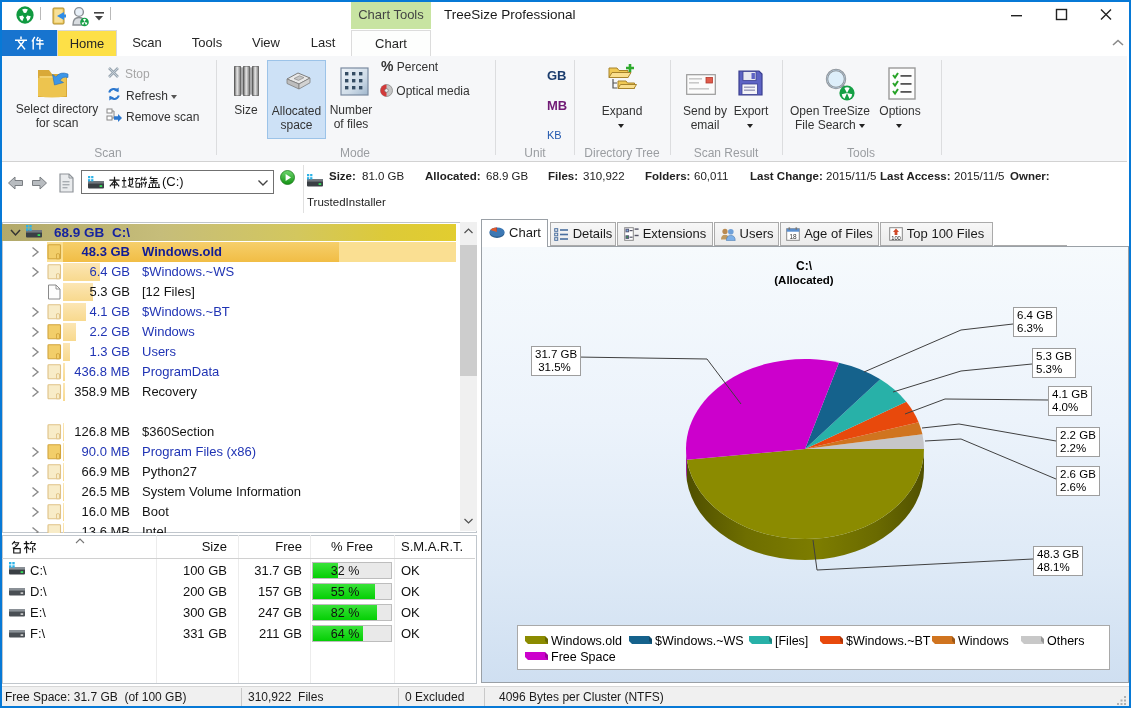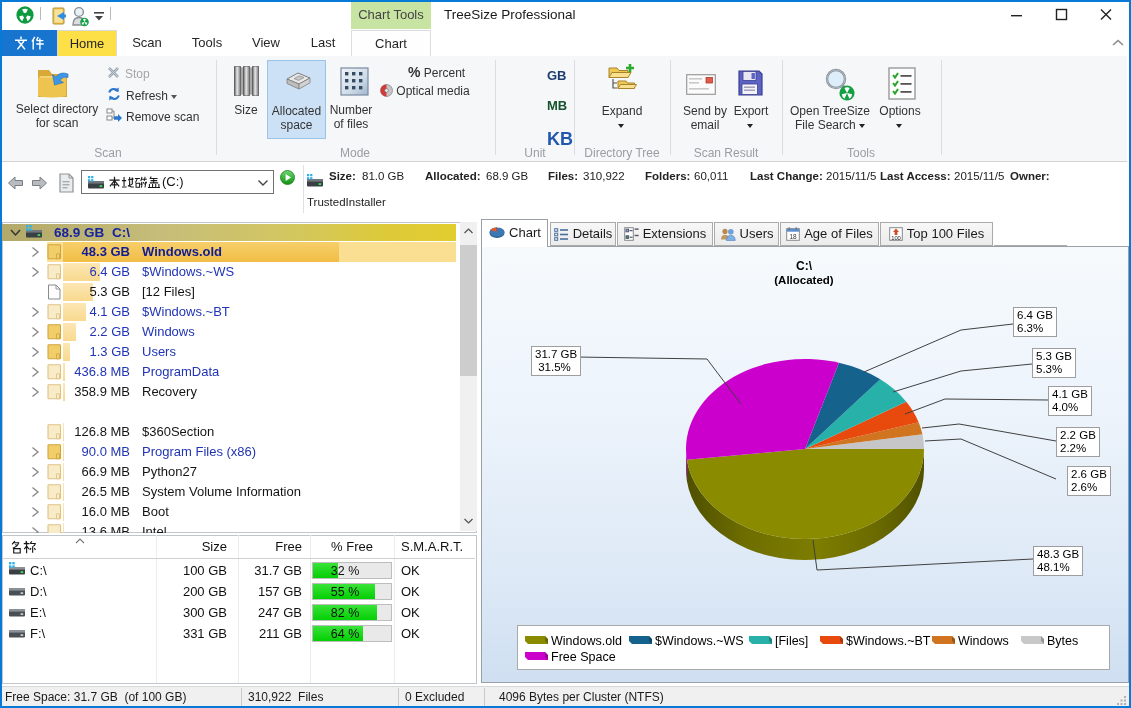--- a/index.html
+++ b/index.html
@@ -188,31 +188,31 @@
 <rect x="5" y="12" width="3.4" height="3.4"></rect>
             <rect x="12" y="12" width="3.4" height="3.4"></rect>
             <rect x="19" y="12" width="3.4" height="3.4"></rect>
 <rect x="5" y="19" width="3.4" height="3.4"></rect>
             <rect x="12" y="19" width="3.4" height="3.4"></rect>
             <rect x="19" y="19" width="3.4" height="3.4"></rect>
 </g>
         </svg>
         <div style="position:absolute;top:43px;width:46px;">Number<br>of files</div>
       </div>
-<div class="rbtn2" style="left:381px;top:9px;margin-left:27px;"><b style="font-size:14px">%</b> Percent</div>
+<div class="rbtn2" style="left:381px;top:3px;"><b style="font-size:14px">%</b> Percent</div>
 <div class="rbtn2" style="left:380px;top:28px;"><svg width="13" height="13" viewBox="0 0 13 13" style="vertical-align:-2px">
 <circle cx="6.5" cy="6.5" r="6" fill="#c6c6c6" stroke="#8a8a8a" stroke-width="0.8"></circle>
 <path d="M6.5 0.5 A6 6 0 0 0 6.5 12.5 Z" fill="#d23a3a"></path>
 <circle cx="6.5" cy="6.5" r="1.8" fill="#f0f0f0" stroke="#777" stroke-width="0.7"></circle>
 </svg> Optical media</div>
 <div class="glabel" style="left:275px;">Mode</div>
 <div class="gsep" style="left:495px"></div>
 <div style="position:absolute;left:547px;top:12px;font-weight:bold;font-size:13px;color:#1c3d6e;">GB</div>
-<div style="position:absolute;left:547px;top:42px;font-weight:bold;font-size:13px;color:#14532d;">MB</div>
-<div style="position:absolute;left:547px;top:73px;font-weight:bold;font-size:18px;color:#2158ae;">KB</div>
+<div style="position:absolute;left:547px;top:42px;font-weight:bold;font-size:13px;color:#701a75;">MB</div>
+<div style="position:absolute;left:547px;top:73px;font-weight:normal;font-size:11px;color:#2158ae;">KB</div>
 <div class="glabel" style="left:455px;">Unit</div>
 <div class="gsep" style="left:574px"></div>
 <div class="rbtn2" style="left:591px;top:6px;width:62px;height:77px;">
         <svg class="abs" style="left:14px;top:0px" width="34" height="34" viewBox="0 0 34 34">
 <path d="M4 6 h8 l2 2.5 h9 v7 h-19 z" fill="#f0c954" stroke="#a8842c" stroke-width="1"></path>
 <path d="M4 15.5 l3 -5 h19 l-3 5 z" fill="#fadf8e" stroke="#a8842c" stroke-width="1"></path>
 <path d="M8 17 v9 h4 M8 21 h4" fill="none" stroke="#555" stroke-width="1.2"></path>
 <path d="M13 19 h8 l1.5 2 h7 v5.5 h-16.5 z" fill="#f0c954" stroke="#a8842c" stroke-width="1"></path>
 <path d="M13 26.5 l2.5 -4 h16 l-2.5 4 z" fill="#fadf8e" stroke="#a8842c" stroke-width="1"></path>
 <path d="M25 2 v8 M21 6 h8" stroke="#2daa2d" stroke-width="2.6"></path>
@@ -773,30 +773,30 @@
           <path d="M1 1 h20 l3 3 v5 h-20 l-3 -3 z" fill="#d0741f"></path>
           <path d="M21 1 l3 3 v5 l-3 -3 z" fill="#000" opacity="0.25"></path>
           <path d="M4 7 h20 l-3 -3" fill="none"></path>
         </svg>
         <div class="litem" style="left:440px;top:8px">Windows</div>
         <svg class="lsw" style="left:502px;top:9px" viewBox="0 0 25 10">
           <path d="M1 1 h20 l3 3 v5 h-20 l-3 -3 z" fill="#c8c8c8"></path>
           <path d="M21 1 l3 3 v5 l-3 -3 z" fill="#000" opacity="0.25"></path>
           <path d="M4 7 h20 l-3 -3" fill="none"></path>
         </svg>
-        <div class="litem" style="left:529px;top:8px">Bytes</div>
+        <div class="litem" style="left:529px;top:8px">Others</div>
         <svg class="lsw" style="left:6px;top:25px" viewBox="0 0 25 10">
           <path d="M1 1 h20 l3 3 v5 h-20 l-3 -3 z" fill="#cc00cc"></path>
           <path d="M21 1 l3 3 v5 l-3 -3 z" fill="#000" opacity="0.25"></path>
         </svg>
         <div class="litem" style="left:33px;top:24px">Free Space</div>
       </div>
 </div>
 <div class="abs" style="left:0;top:0;">
 <div class="callout" style="left:531px;top:346px;">31.7 GB<br>&nbsp;31.5%</div>
 <div class="callout" style="left:1013px;top:307px;">6.4 GB<br>6.3%</div>
 <div class="callout" style="left:1032px;top:348px;">5.3 GB<br>5.3%</div>
 <div class="callout" style="left:1048px;top:386px;">4.1 GB<br>4.0%</div>
 <div class="callout" style="left:1056px;top:427px;">2.2 GB<br>2.2%</div>
-<div class="callout" style="left:1056px;top:466px;margin-left:11px;">2.6 GB<br>2.6%</div>
+<div class="callout" style="left:1056px;top:466px;">2.6 GB<br>2.6%</div>
 <div class="callout" style="left:1033px;top:546px;">48.3 GB<br>48.1%</div>
 </div>
 <div id="bord"></div>
   </div>
 </body></html>

